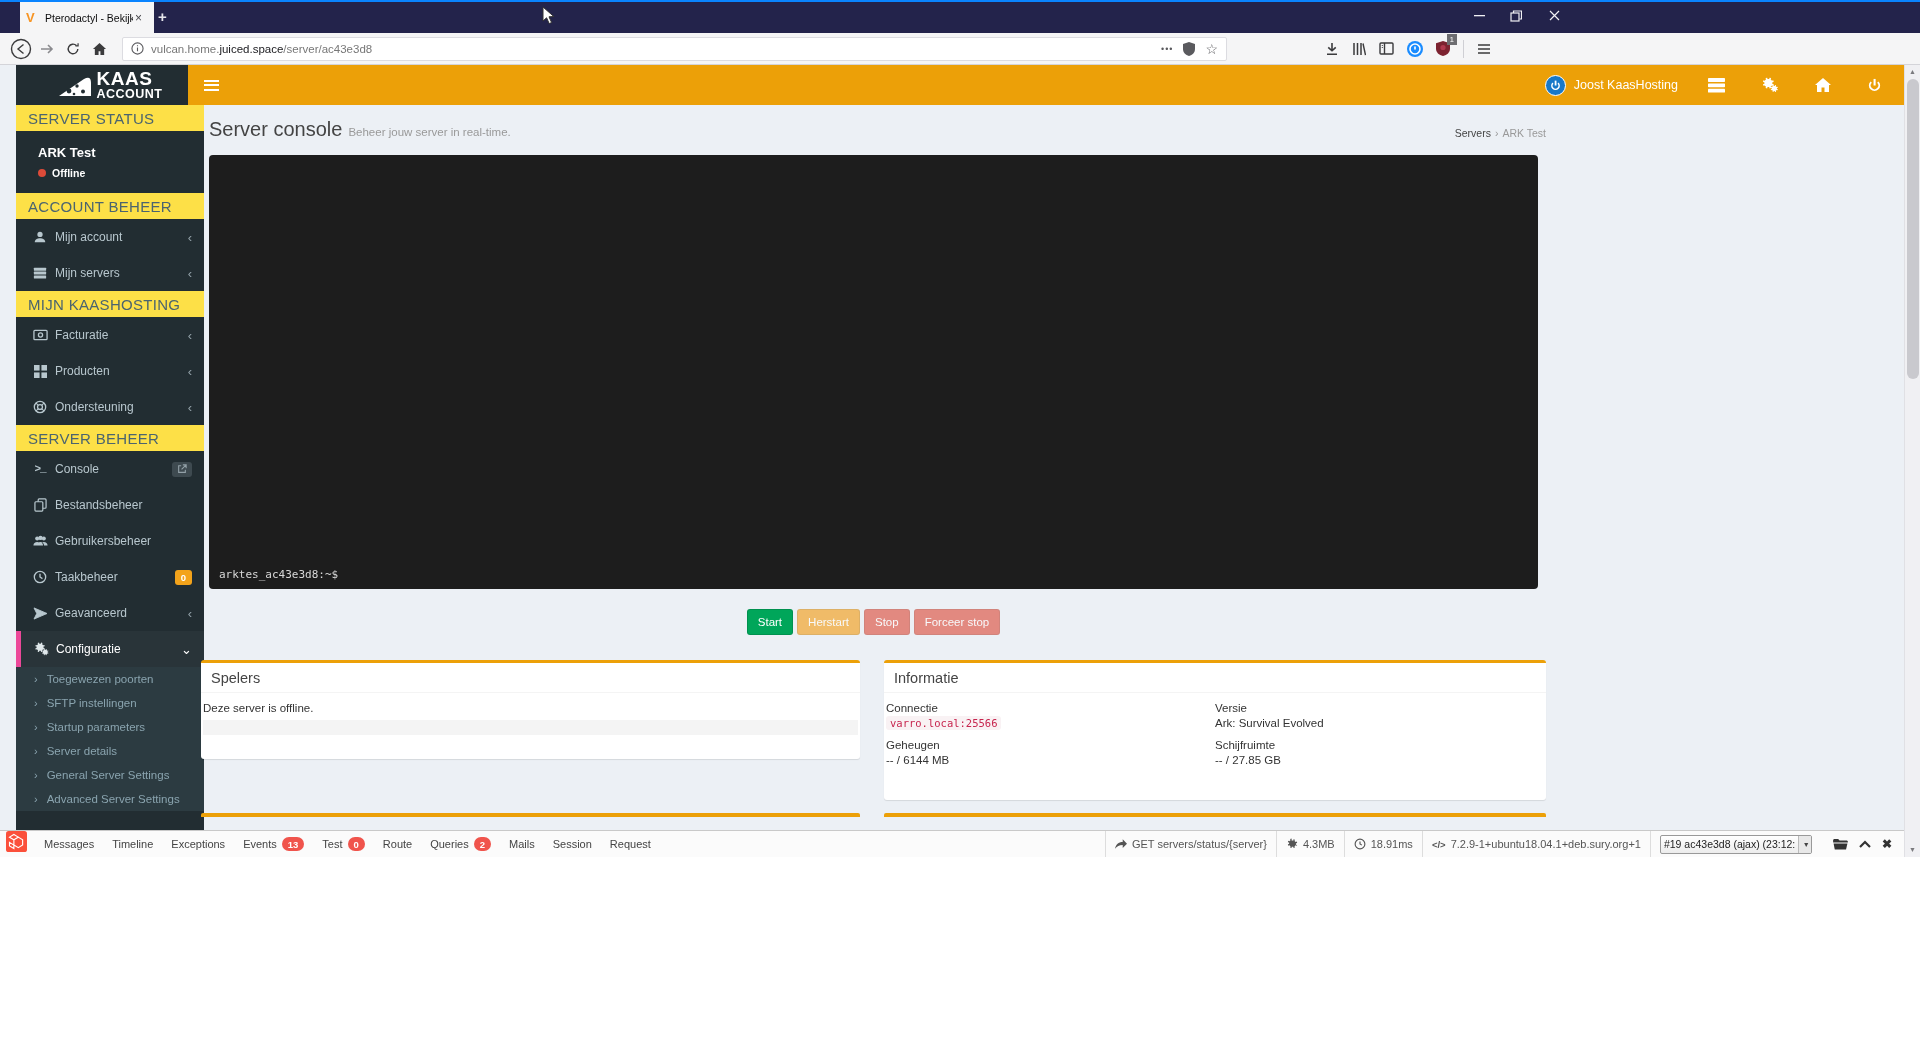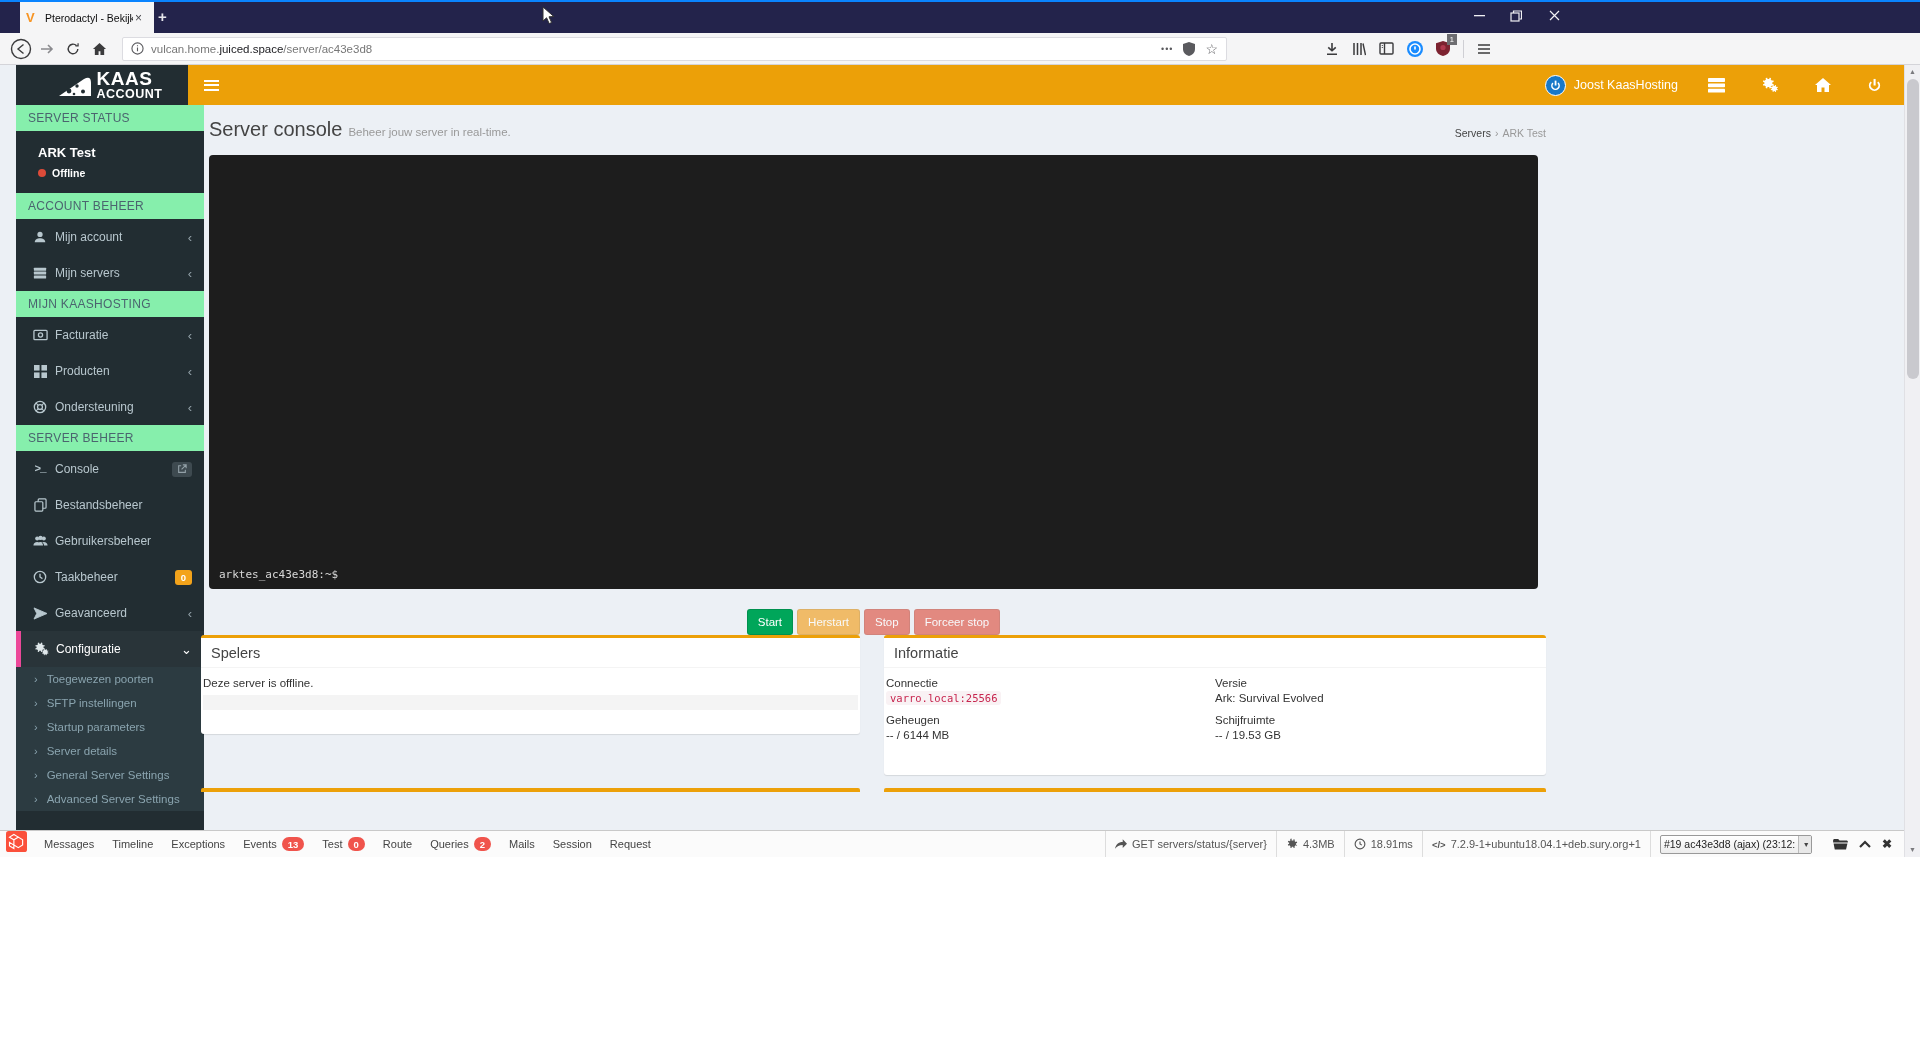--- a/index.html
+++ b/index.html
@@ -48,21 +48,21 @@
   .avatar { width:21px; height:21px; border-radius:50%; background:#1878c8; display:flex; align-items:center; justify-content:center; margin-right:8px; border:1.5px solid #fff; }
   .nav-user { font-size:12.5px; margin-right:30px; }
   .nav-icon { margin-right:36px; color:#fff; }
 
   
   #sidebar { position:absolute; top:0; left:0; width:188px; height:765px; background:#222d32; color:#b8c7ce;margin-left:16px; }
   #logo { height:40px; display:flex; align-items:center; justify-content:center; gap:5px; }
   .logo-text { color:#fff; font-weight:bold; line-height:1; text-align:left; letter-spacing:.5px; }
   .logo-line1 { font-size:19px; }
   .logo-line2 { font-size:12.5px; }
-  .sb-header { background:#86efac; color:#4b646f; font-size:12px; padding:0 12px; height:26px; display:flex; align-items:center; letter-spacing:.3px; }
+  .sb-header { background:#fde047; color:#4b646f; font-size:15px; padding:0 12px; height:26px; display:flex; align-items:center; letter-spacing:.3px; }
   #server-status-block { height:62px; padding:14px 0 0 22px; }
   #server-name { color:#fff; font-weight:bold; font-size:13px; }
   .status-line { display:flex; align-items:center; margin-top:7px; }
   .dot { width:8px; height:8px; border-radius:50%; background:#dd4b39; margin-right:6px; }
   #server-state { color:#fff; font-size:10.5px; font-weight:bold; }
   .sb-item { height:36px; display:flex; align-items:center; padding:0 12px 0 15px; font-size:12px; position:relative; }
   .sb-item .ico { width:18px; margin-right:6px; display:flex; justify-content:center; color:#b8c7ce; }
   .sb-item .chev { margin-left:auto; font-size:13px; color:#93a1a8; }
   .sb-item.active { background:#293439; color:#fff; border-left:5px solid #ec4899; padding-left:11px; }
   .badge-warning { margin-left:auto; background:#f3a31b; color:#fff; font-size:9.5px; font-weight:bold; padding:2px 6px; border-radius:3px; }
@@ -81,21 +81,21 @@
   #breadcrumb { position:absolute; right:0; top:22px; font-size:10.5px; color:#444; }
   #breadcrumb .bc-sep { color:#999; margin:0 4px; }
   #breadcrumb .bc-active { color:#999; }
   #console-box { margin:14px 8px 0 8px; height:434px; background:#1d1d1d; border-radius:4px; position:relative; }
   #console-prompt { position:absolute; left:10px; bottom:8px; font-family:"DejaVu Sans Mono","Liberation Mono",monospace; font-size:11px; color:#d8d8d8; }
   #btn-row { margin-top:20px; display:flex; justify-content:center; gap:4px; }
   .btn { height:26px; border-radius:3px; border:1px solid rgba(0,0,0,.12); color:#fff; font-size:11.5px; padding:0 10px; display:flex; align-items:center; font-family:"Liberation Sans",sans-serif; }
   .btn-start { background:#00a65a; }
   .btn-dis-y { background:#f39c12; opacity:.62; }
   .btn-dis-r { background:#dd4b39; opacity:.62; }
-  #row2 { display:flex; gap:24px; }
+  #row2 { margin-top:25px; display:flex; gap:24px; }
   .box { background:#fff; border-top:3px solid #eca008; border-radius:3px; box-shadow:0 1px 1px rgba(0,0,0,.1); }
   #box-spelers { width:659px; height:99px; }
   #box-informatie { width:662px; height:140px; }
   .box-header { padding:7px 10px 6px 10px; font-size:14.5px; color:#444; border-bottom:1px solid #f4f4f4; }
   .box-body { padding:9px 2px; font-size:11.5px; color:#333; }
   .empty-bar { height:15px; background:#f4f4f4; margin-top:6px; }
   .info-grid { display:grid; grid-template-columns:1fr 1fr; row-gap:10px; }
   .info-label { font-weight:normal; margin-bottom:3px; }
   code.conn { font-family:"DejaVu Sans Mono","Liberation Mono",monospace; font-size:10.5px; color:#c7254e; background:#f9f2f4; padding:1px 4px; border-radius:3px; }
   #row3 { margin-top:13px; display:flex; gap:24px; }
@@ -499,21 +499,21 @@
               <div>
                 <div class="info-label">Versie</div>
                 <div>Ark: Survival Evolved</div>
               </div>
               <div>
                 <div class="info-label">Geheugen</div>
                 <div>-- / 6144 MB</div>
               </div>
               <div>
                 <div class="info-label">Schijfruimte</div>
-                <div>-- / 19.53 GB</div>
+                <div>-- / 27.85 GB</div>
               </div>
             </div>
           </div>
         </div>
 
         <div id="row3">
           <div class="cut-box" style="width:659px;"></div>
           <div class="cut-box" style="width:662px;"></div>
         </div>
       </div>

